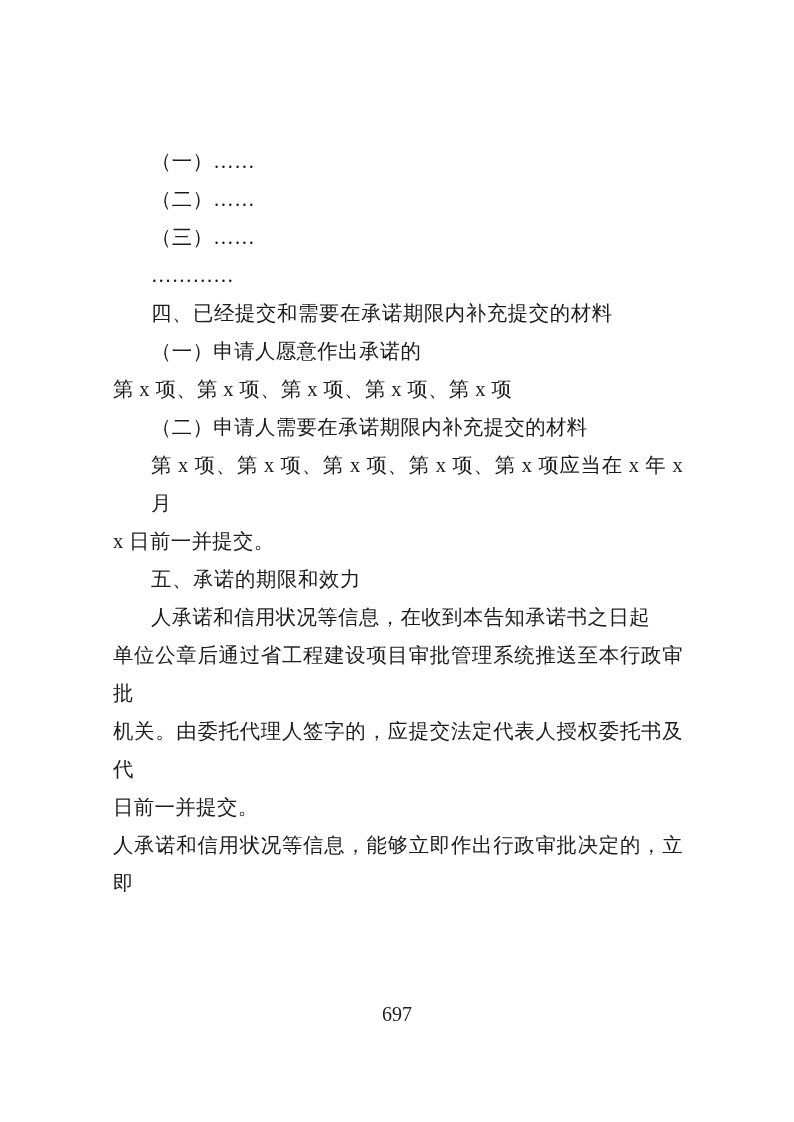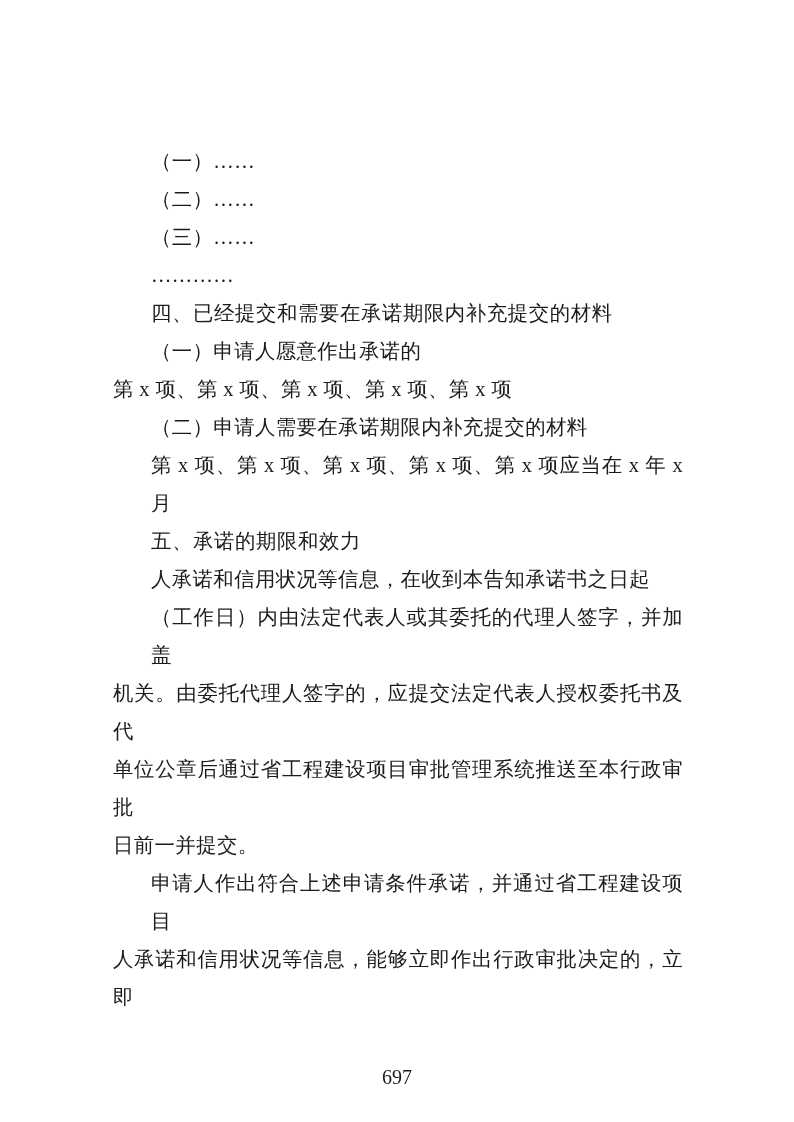--- a/index.html
+++ b/index.html
@@ -38,45 +38,44 @@
     text-align-last: justify;
   }
   .ln.heading {
     font-weight: 400;
     letter-spacing: 0.6px;
   }
   .page-footer {
     position: absolute;
     left: 0;
     right: 0;
-    top: 1063px;
+    top: 1000px;
     text-align: center;
     font-size: 20px;
     line-height: 28px;
     color: #1c1c1c;
   }
 </style>
 </head>
 <body>
 
 <div class="page">
   <div class="doc-body">
     <div class="ln indent">（一）……</div>
     <div class="ln indent">（二）……</div>
     <div class="ln indent">（三）……</div>
     <div class="ln indent">…………</div>
     <div class="ln indent heading">四、已经提交和需要在承诺期限内补充提交的材料</div>
     <div class="ln indent">（一）申请人愿意作出承诺的</div>
     <div class="ln">第 x 项、第 x 项、第 x 项、第 x 项、第 x 项</div>
     <div class="ln indent">（二）申请人需要在承诺期限内补充提交的材料</div>
     <div class="ln indent justify">第 x 项、第 x 项、第 x 项、第 x 项、第 x 项应当在 x 年 x 月</div>
+    <div class="ln">x 日前一并提交。</div>
     <div class="ln indent heading">五、承诺的期限和效力</div>
     <div class="ln indent">人承诺和信用状况等信息，在收到本告知承诺书之日起</div>
-    <div class="ln indent justify">（工作日）内由法定代表人或其委托的代理人签字，并加盖</div>
+    <div class="ln justify">单位公章后通过省工程建设项目审批管理系统推送至本行政审批</div>
     <div class="ln justify">机关。由委托代理人签字的，应提交法定代表人授权委托书及代</div>
-    <div class="ln justify">单位公章后通过省工程建设项目审批管理系统推送至本行政审批</div>
     <div class="ln">日前一并提交。</div>
-    <div class="ln indent justify">申请人作出符合上述申请条件承诺，并通过省工程建设项目</div>
     <div class="ln justify">人承诺和信用状况等信息，能够立即作出行政审批决定的，立即</div>
 
   </div>
   <div class="page-footer">697</div>
 </div>
 
 </body></html>

